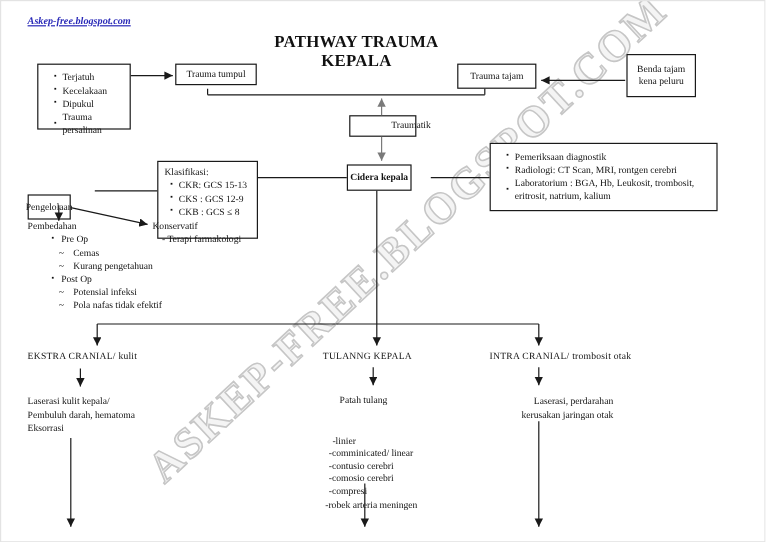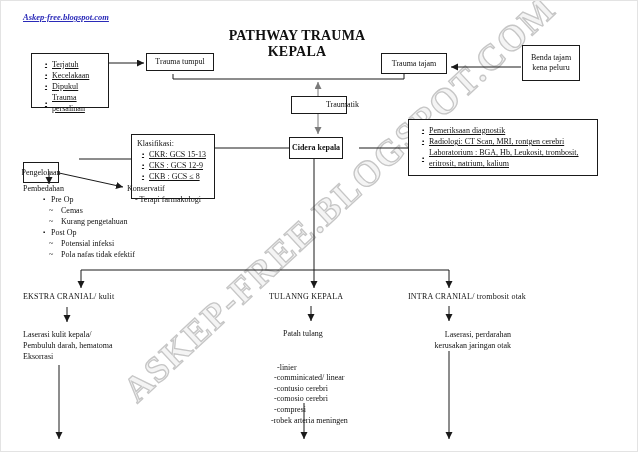--- a/index.html
+++ b/index.html
@@ -18,21 +18,21 @@
   
   #wires{position:absolute;left:0;top:0;z-index:3;pointer-events:none;}
   
   .bx{
     position:absolute;z-index:2;background:#fff;border:1px solid #1a1a1a;
     box-sizing:border-box;font-size:8px;line-height:10px;
   }
   .bx.center{display:flex;align-items:center;justify-content:center;text-align:center;}
   .bold{font-weight:bold;}
   
-  .brow{display:flex;align-items:center;text-decoration:underline;}
+  .brow{display:flex;align-items:center;}
   .sq{font-size:6px;line-height:11px;width:12px;flex:0 0 12px;text-align:center;}
   .btx{flex:1;line-height:11px;}
   
   .tblock{position:absolute;z-index:2;font-size:8px;line-height:11px;}
   .pb-g{display:flex;padding-left:14px;}
   .pb-g .sq{width:14px;flex:0 0 14px;}
   .pb-s{display:flex;padding-left:26px;}
   .tl{width:12px;flex:0 0 12px;line-height:11px;}
   .kv-items{padding-left:8px;}
   .heading{position:absolute;z-index:2;font-size:8px;letter-spacing:0.2px;}

